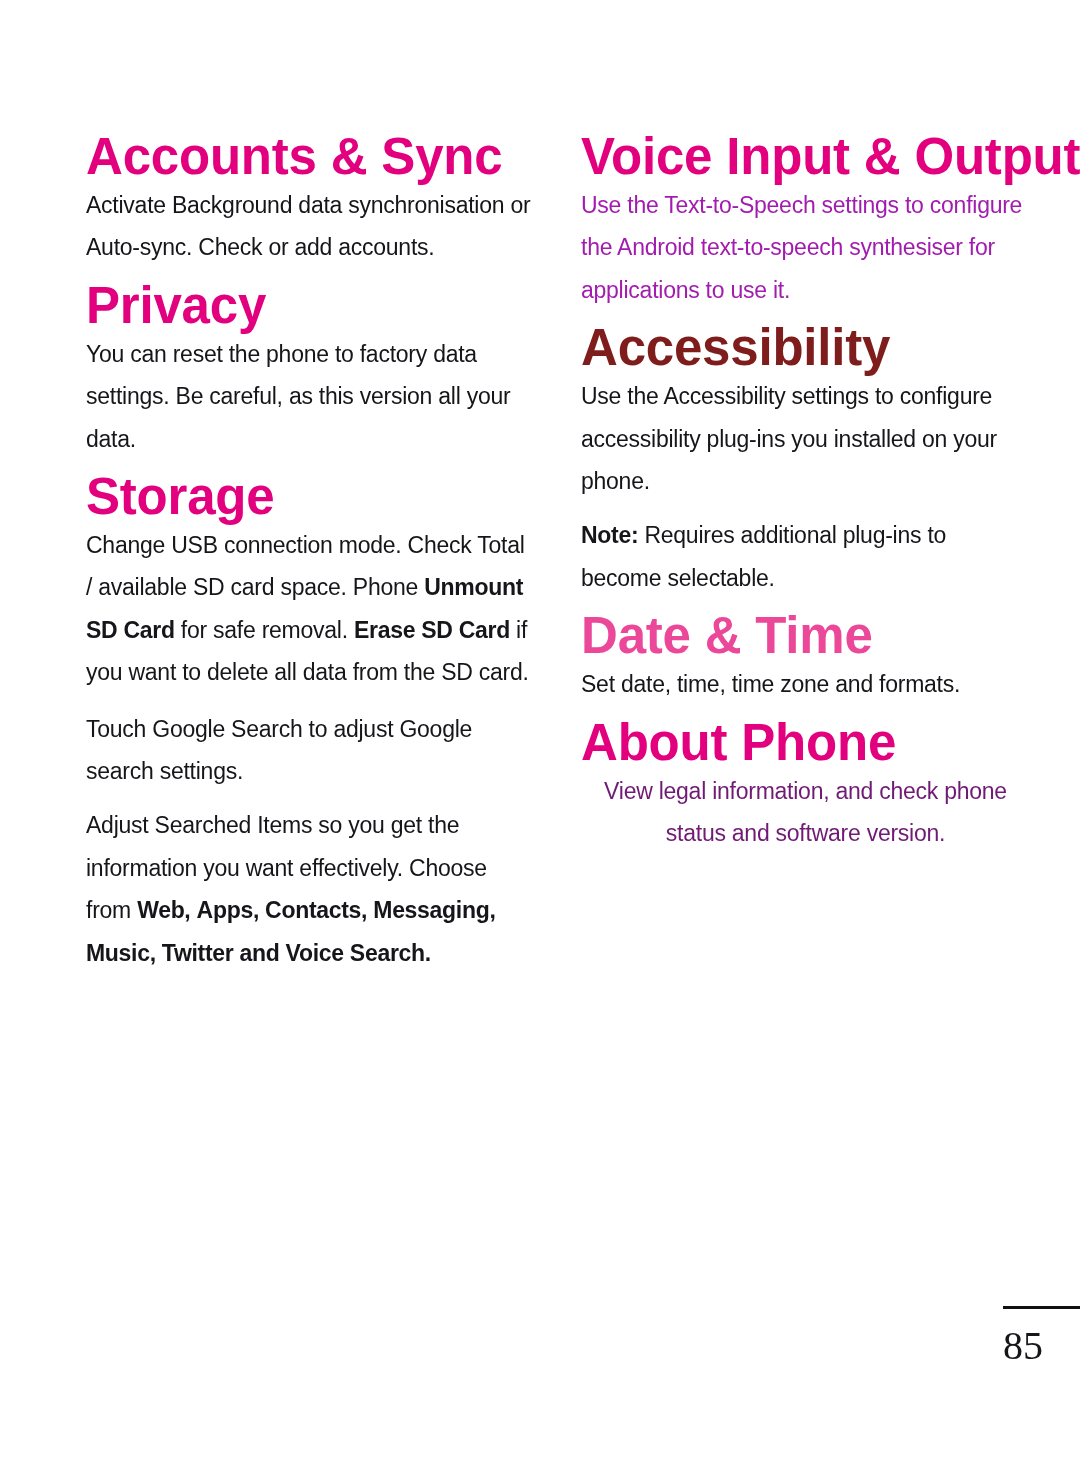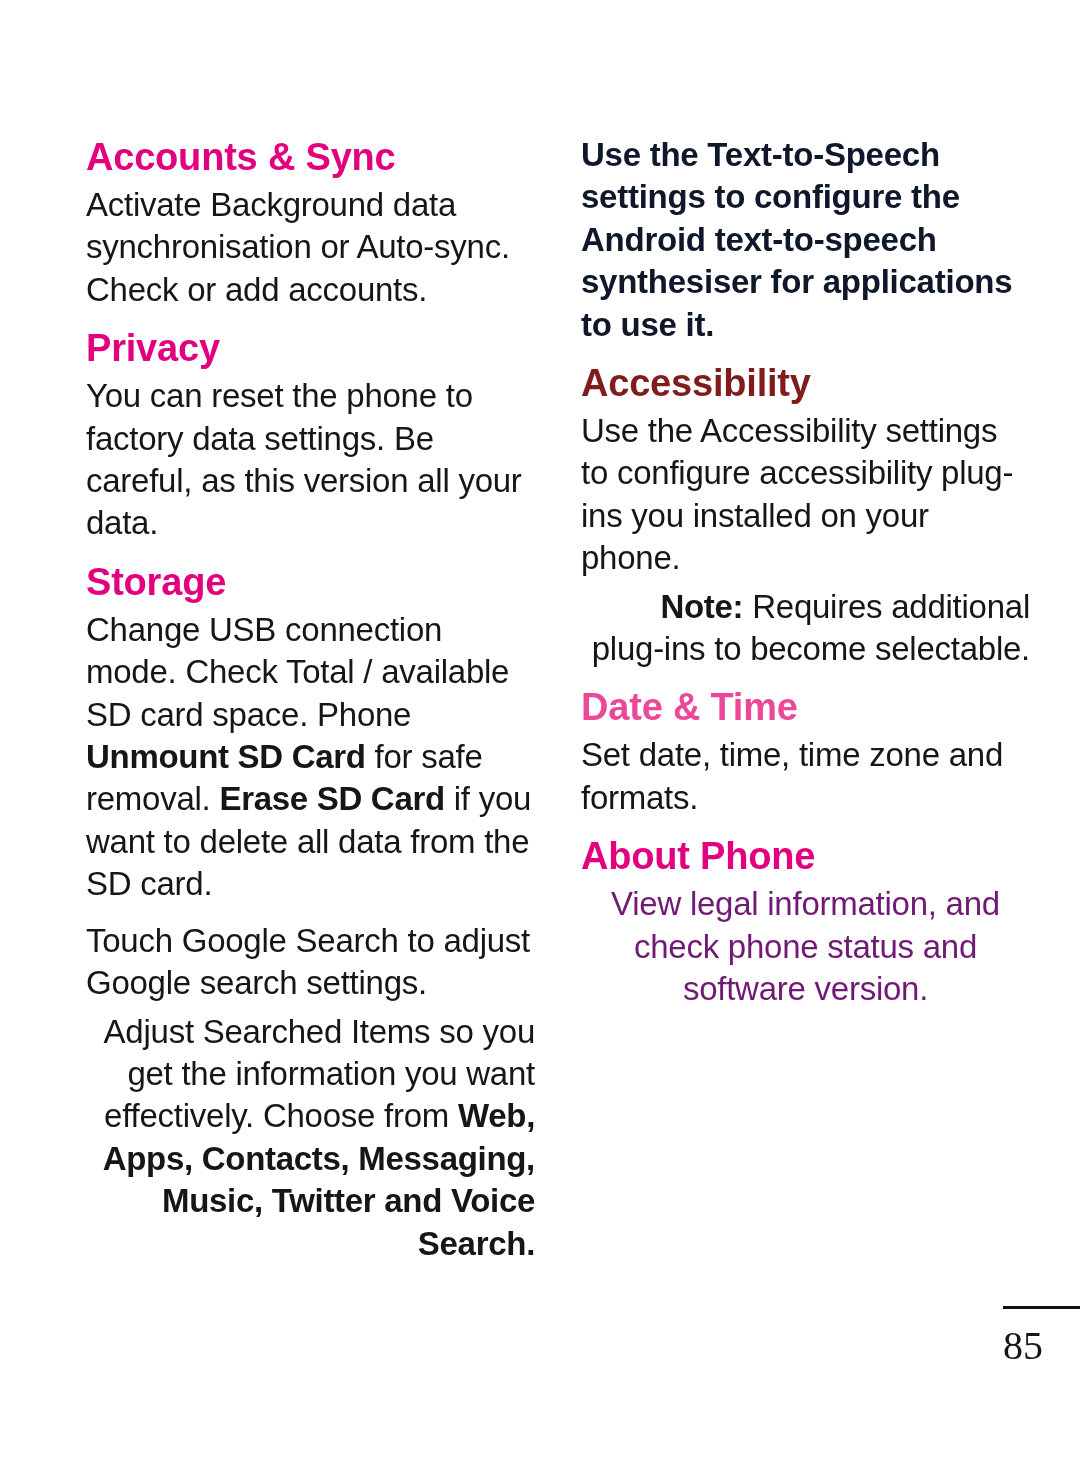--- a/index.html
+++ b/index.html
@@ -40,41 +40,40 @@
     width: 449px;
     flex: 0 0 449px;
   }
 
   .section {
     margin: 0 0 14px 0;
   }
 
   .heading {
     color: #e2007e;
-    font-size: 38px;
+    font-size: 51px;
     font-weight: bold;
     line-height: 46px;
     letter-spacing: -0.2px;
     margin: 0 0 4px 0;
     white-space: nowrap;
   }
 
   .body {
     color: #16161a;
-    font-size: 33px;
+    font-size: 23px;
     font-weight: normal;
     line-height: 42.4px;
     letter-spacing: -0.25px;
     margin: 0;
     word-spacing: 0px;
   }
 
   .body + .body {
-    margin-top: 6px;
-    text-align: right;
+    margin-top: 12px;
   }
 
   .body b,
   .body strong {
     font-weight: bold;
     letter-spacing: -0.3px;
   }
 
   .footer-rule {
     position: absolute;
@@ -118,21 +117,22 @@
           <p class="body" style="color: rgb(22, 22, 26);"><span>Change USB connection mode. Check Total / available SD card space. Phone </span><b>Unmount SD Card</b><span> for safe removal. </span><b>Erase SD Card</b><span> if you want to delete all data from the SD card.</span></p>
         </div>
         <div class="section">
           <p class="body" style="color: rgb(22, 22, 26);">Touch Google Search to adjust Google search settings.</p>
           <p class="body" style="color: rgb(22, 22, 26);"><span>Adjust Searched Items so you get the information you want effectively. Choose from </span><b>Web,</b><span> </span><b>Apps, Contacts, Messaging, Music, Twitter and Voice Search.</b></p>
         </div>
       </div>
 
     <div class="column" id="right-column">
         <div class="section">
-          <p class="body" style="color: #0f172a; font-weight: bold;">Use the Text-to-Speech settings to configure the Android text-to-speech synthesiser for applications to use it.</p>
+          <h2 class="heading" style="color: rgb(226, 0, 126);">Voice Input &amp; Output</h2>
+          <p class="body" style="color: #a21caf;">Use the Text-to-Speech settings to configure the Android text-to-speech synthesiser for applications to use it.</p>
         </div>
         <div class="section">
           <h2 class="heading" style="color: #7f1d1d;">Accessibility</h2>
           <p class="body" style="color: rgb(22, 22, 26);">Use the Accessibility settings to configure accessibility plug-ins you installed on your phone.</p>
           <p class="body" style="color: rgb(22, 22, 26);"><b>Note:</b><span> Requires additional plug-ins to become selectable.</span></p>
         </div>
         <div class="section">
           <h2 class="heading" style="color: #ec4899;">Date &amp; Time</h2>
           <p class="body" style="color: rgb(22, 22, 26);">Set date, time, time zone and formats.</p>
         </div>

